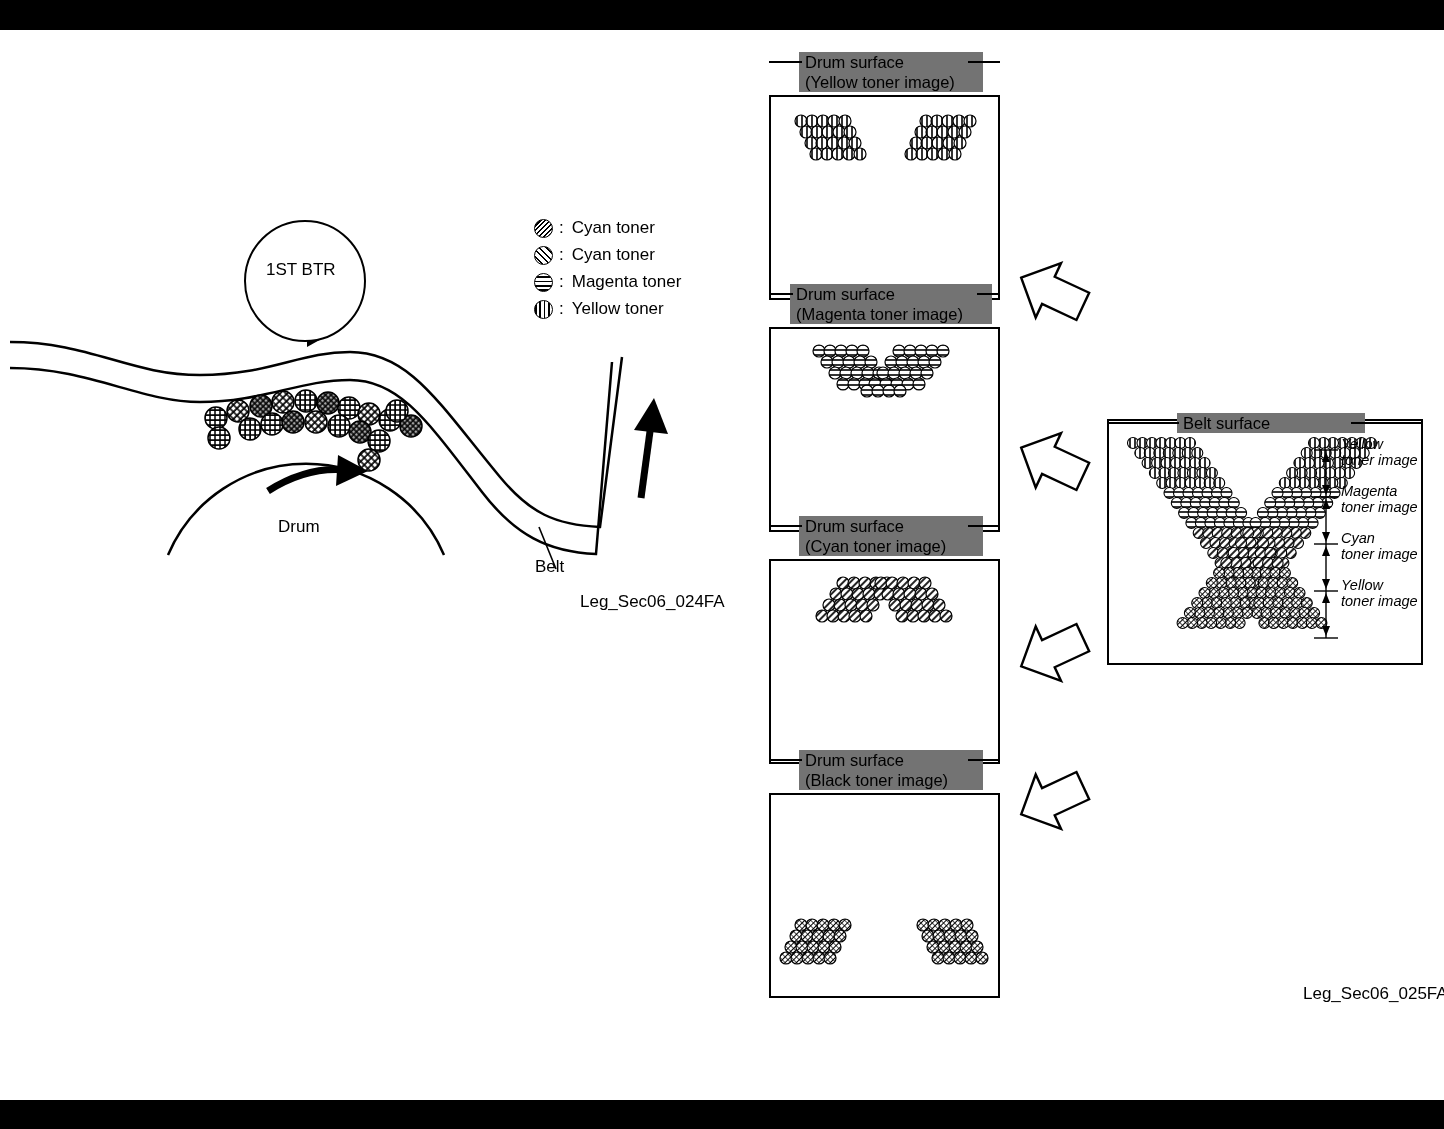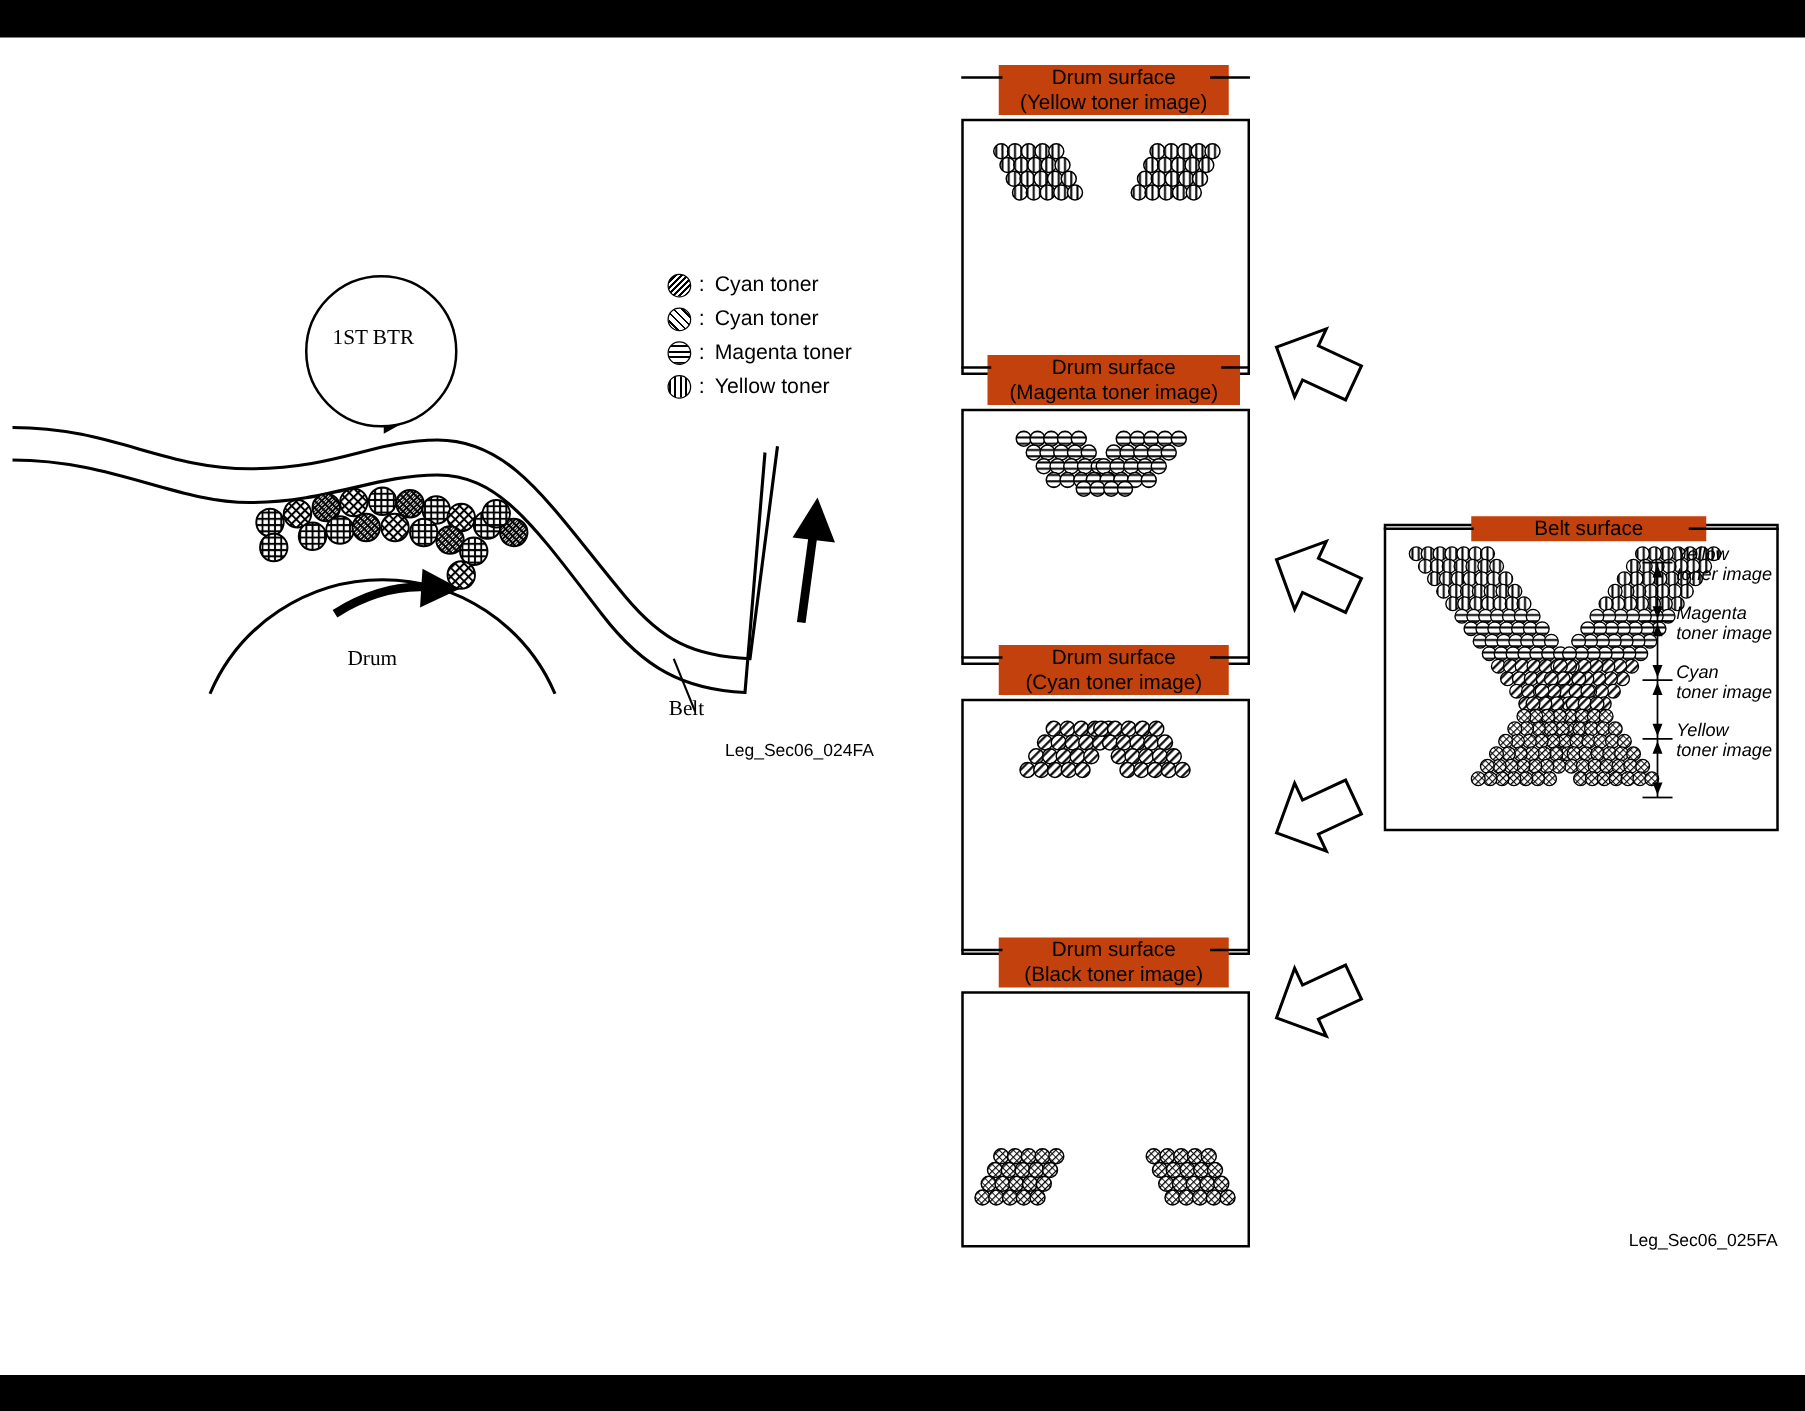--- a/index.html
+++ b/index.html
@@ -17,21 +17,21 @@
   #page {
     position: absolute;
     left: 0;
     top: 30px;
     width: 1444px;
     height: 1070px;
     background: #ffffff;
   }
   .abs { position: absolute; }
   .txt {
-    font-family: Liberation Serif, serif;
+    font-family: Liberation Sans, sans-serif;
     color: #000;
     white-space: nowrap;
   }
 
   
   #leftFig { left: 0; top: 0; width: 740px; height: 620px; }
 
   .legend-row {
     position: absolute;
     display: flex;
@@ -61,38 +61,38 @@
   .circle-btr {
     position: absolute;
     width: 118px;
     height: 118px;
     border: 2.4px solid #000;
     border-radius: 50%;
     background: #fff;
   }
 
   .code {
-    font-size: 14px;
+    font-size: 17px;
     color: #000;
     font-family: "Liberation Sans", sans-serif;
   }
 
   
   .panel {
     position: absolute;
     border: 2px solid #000;
     background: #fff;
     box-sizing: border-box;
   }
   .panel-caption {
     position: absolute;
-    text-align: center;
+    text-align: left;
     font-size: 16.5px;
     line-height: 20px;
-    background: #c2410c;
+    background: #737373;
     padding: 0 6px;
   }
   .caption-line { position: absolute; background: #000; height: 2px; }
 
   .sep-label {
     position: absolute;
     font-size: 14.5px;
     line-height: 16px;
     color: #000;
     font-style: italic;

